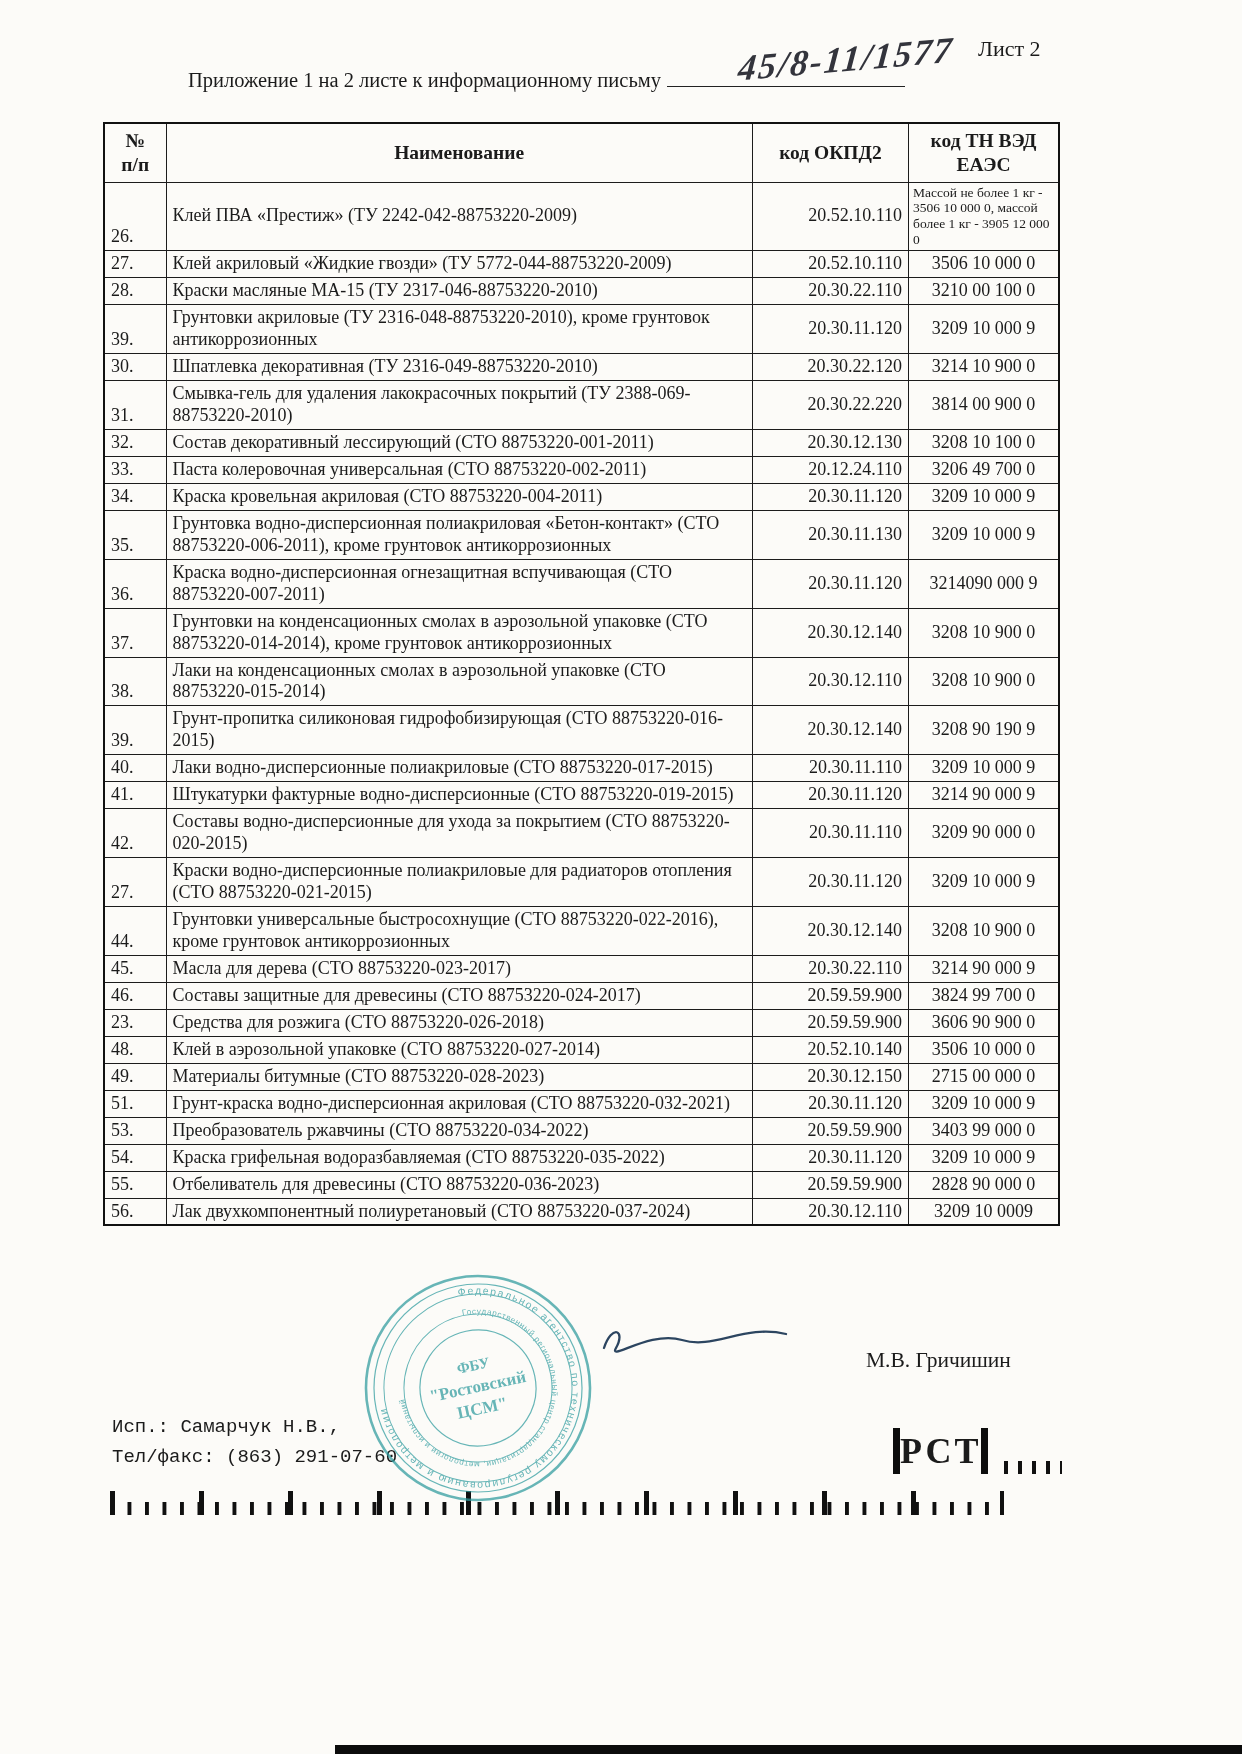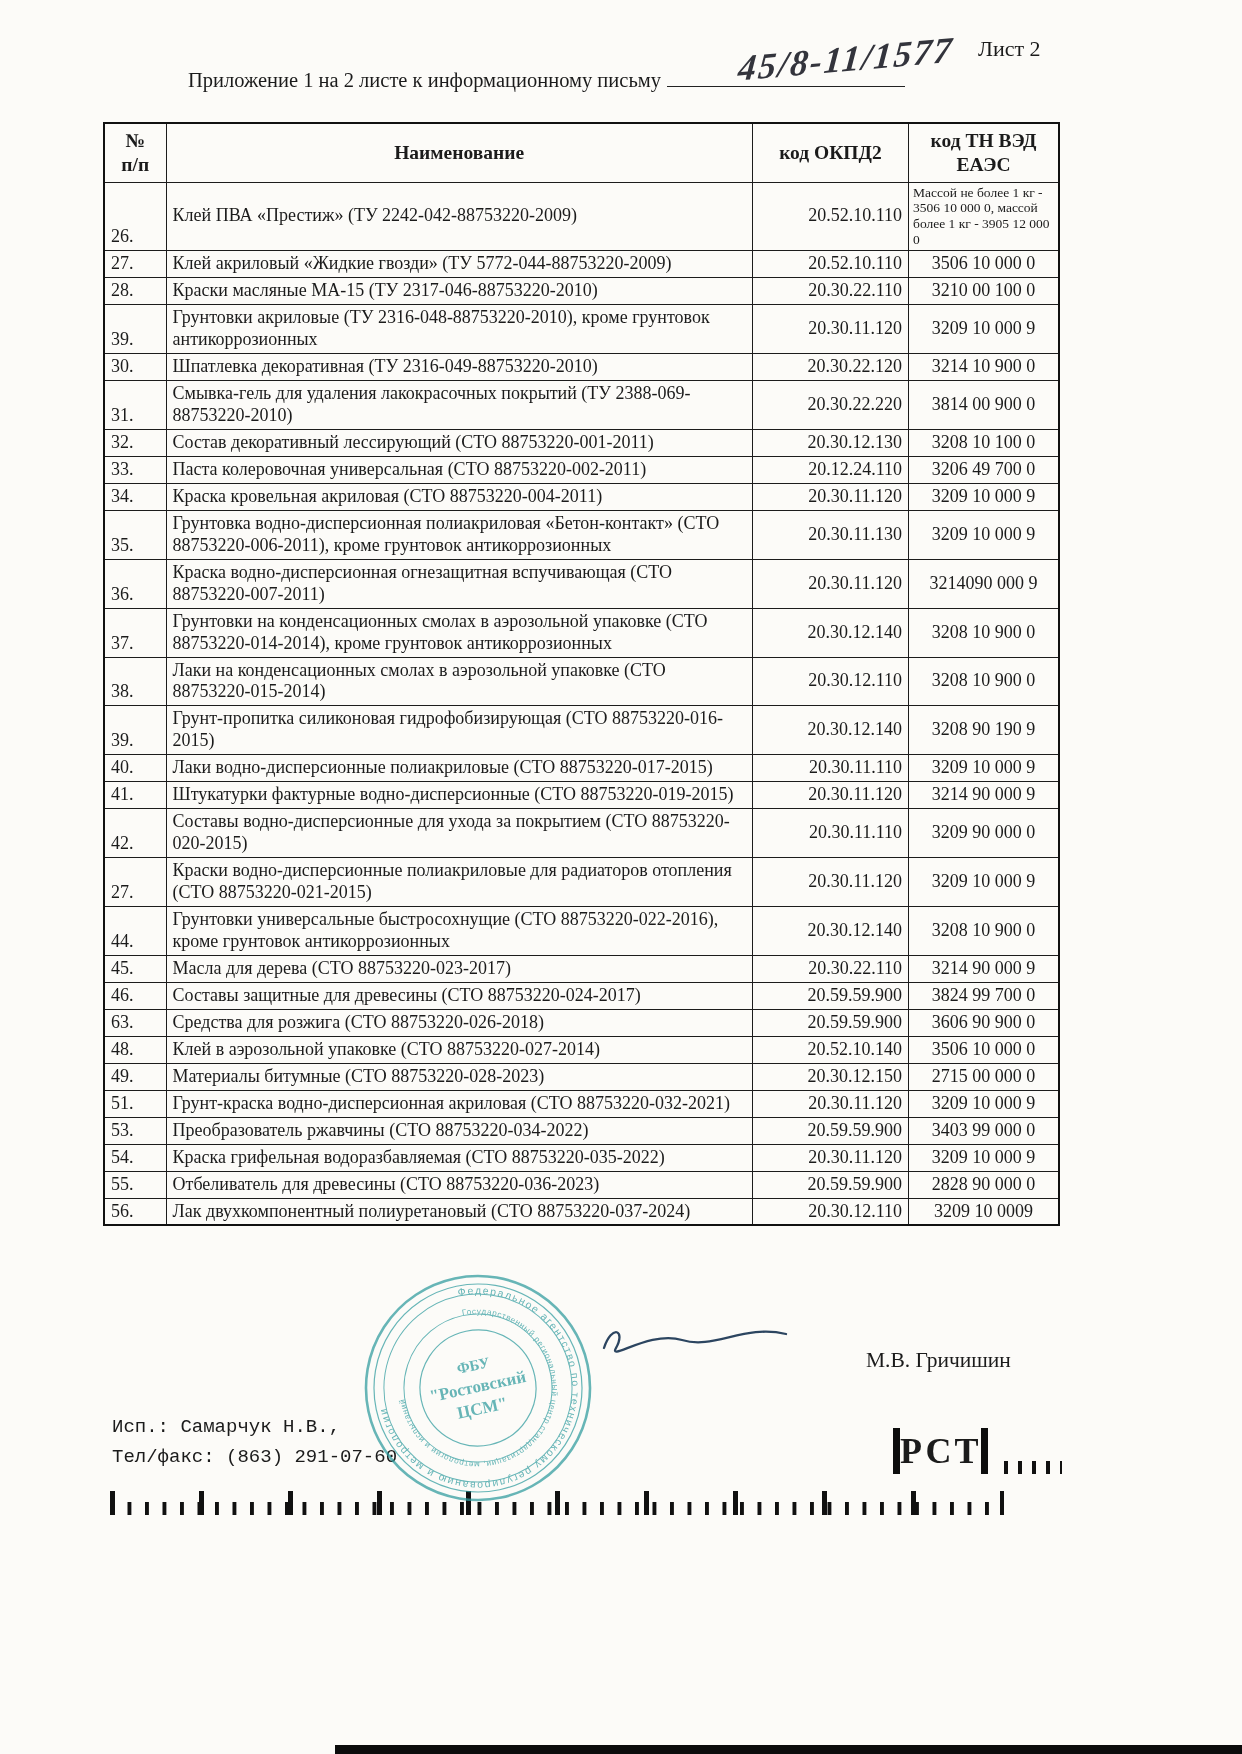--- a/index.html
+++ b/index.html
@@ -322,21 +322,21 @@
             <td class="col-okpd2">20.30.22.110</td>
             <td class="col-tnved">3214 90 000 9</td>
           </tr>
           <tr>
             <td class="col-num">46.</td>
             <td class="col-name">Составы защитные для древесины (СТО 88753220-024-2017)</td>
             <td class="col-okpd2">20.59.59.900</td>
             <td class="col-tnved">3824 99 700 0</td>
           </tr>
           <tr>
-            <td class="col-num">63.</td>
+            <td class="col-num">23.</td>
             <td class="col-name">Средства для розжига (СТО 88753220-026-2018)</td>
             <td class="col-okpd2">20.59.59.900</td>
             <td class="col-tnved">3606 90 900 0</td>
           </tr>
           <tr>
             <td class="col-num">48.</td>
             <td class="col-name">Клей в аэрозольной упаковке (СТО 88753220-027-2014)</td>
             <td class="col-okpd2">20.52.10.140</td>
             <td class="col-tnved">3506 10 000 0</td>
           </tr>

